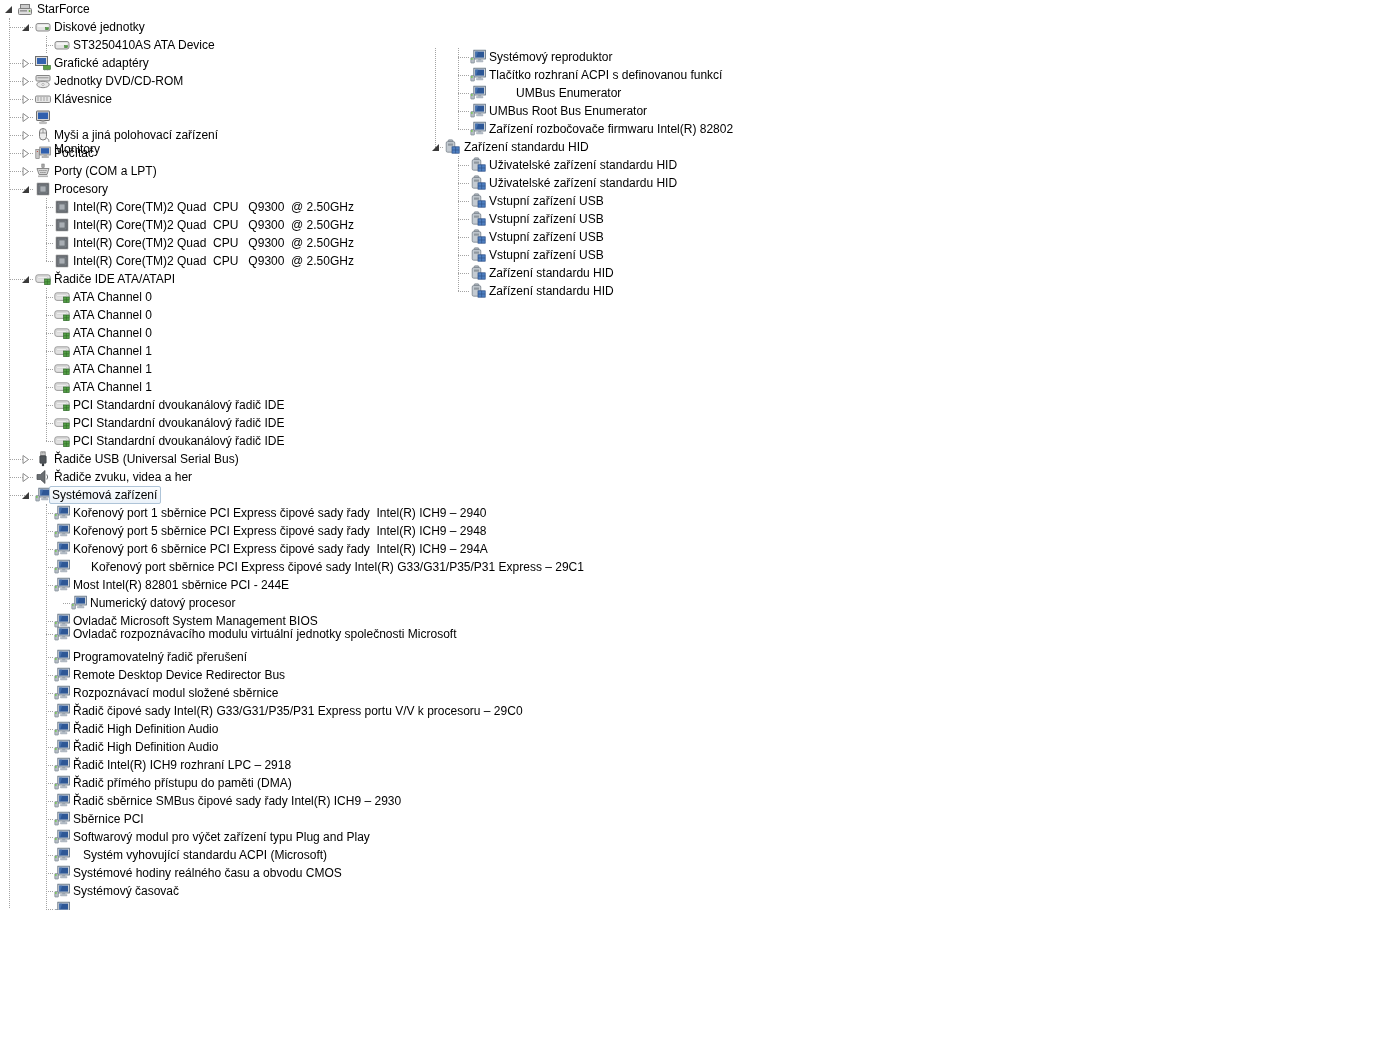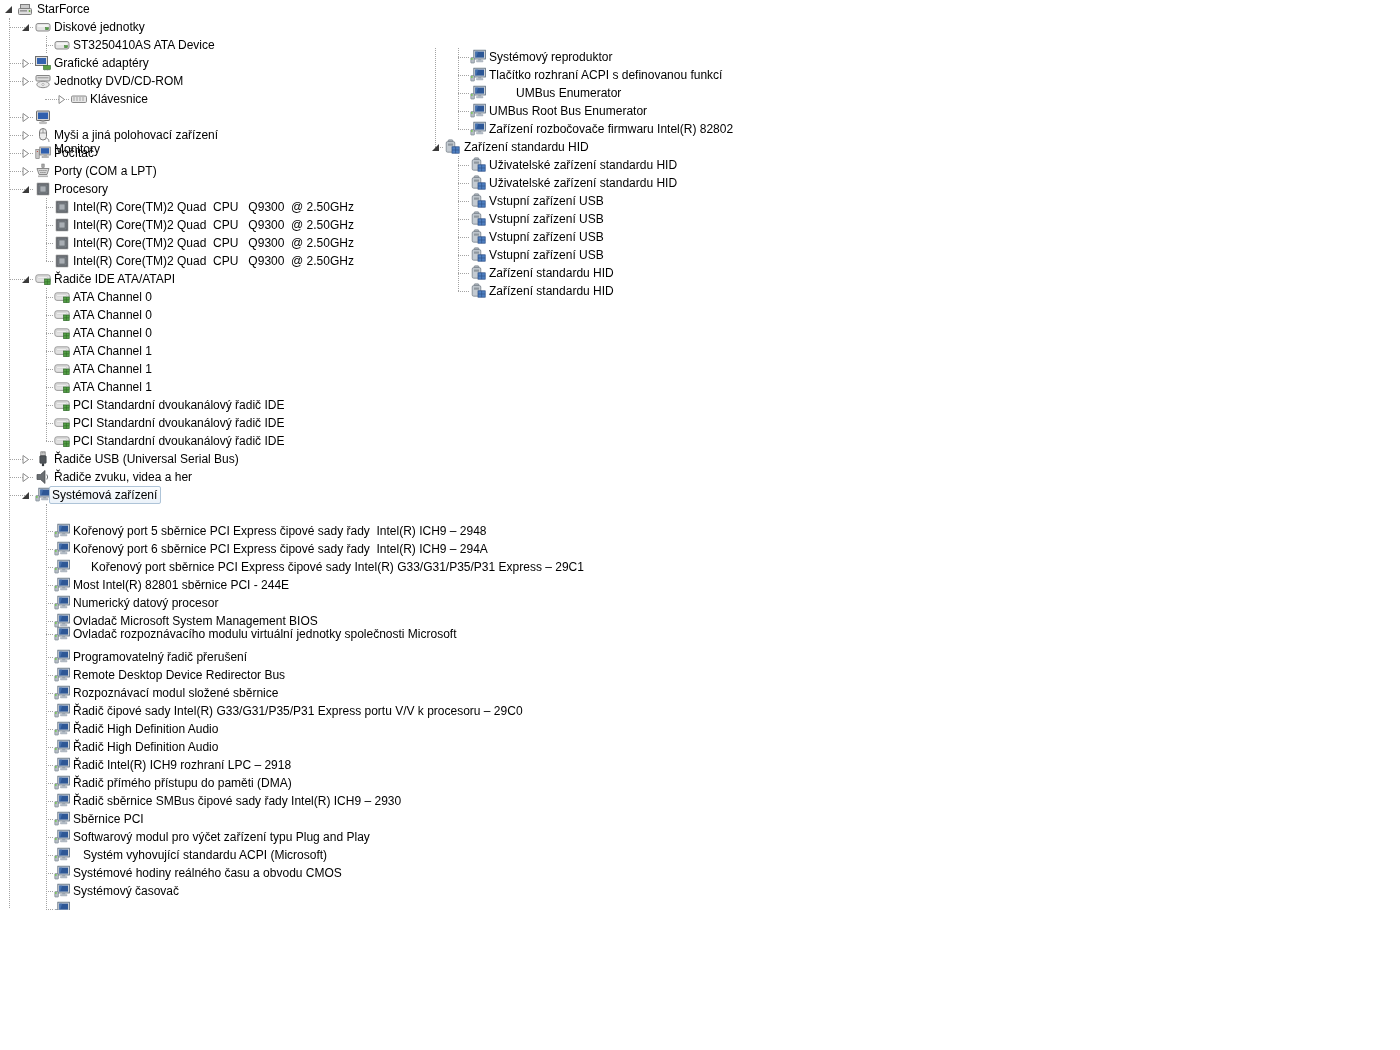--- a/index.html
+++ b/index.html
@@ -160,21 +160,21 @@
       <div class="row" style="top: 72px;">
         <div class="hstub" style="left: 9px; width: 24px;"></div>
         <svg class="twisty" viewBox="0 0 11 11" style="left: 20px;">
           <polygon points="3,1.5 8.5,5.5 3,9.5" fill="#ffffff" stroke="#8a8a8a"></polygon>
         </svg>
         <svg class="icon" viewBox="0 0 16 16" style="left: 35px;">
           <use href="#sym-dvd-drive" xlink:href="#sym-dvd-drive"></use>
         </svg>
         <span class="label" style="left: 52px;">Jednotky DVD/CD-ROM</span>
       </div>
-      <div class="row" style="top: 90px; margin-left: 36px;">
+      <div class="row" style="top: 90px;">
         <div class="hstub" style="left: 9px; width: 24px;"></div>
         <svg class="twisty" viewBox="0 0 11 11" style="left: 20px;">
           <polygon points="3,1.5 8.5,5.5 3,9.5" fill="#ffffff" stroke="#8a8a8a"></polygon>
         </svg>
         <svg class="icon" viewBox="0 0 16 16" style="left: 35px;">
           <use href="#sym-keyboard" xlink:href="#sym-keyboard"></use>
         </svg>
         <span class="label" style="left: 52px;">Klávesnice</span>
       </div>
       <div class="row" style="top: 108px;">
@@ -351,20 +351,27 @@
       <div class="row" style="top: 486px;">
         <div class="hstub" style="left: 9px; width: 24px;"></div>
         <svg class="twisty" viewBox="0 0 11 11" style="left: 20px;">
           <polygon points="9,2 9,9 2,9" fill="#3b3b3b"></polygon>
         </svg>
         <svg class="icon" viewBox="0 0 16 16" style="left: 35px;">
           <use href="#sym-system-device" xlink:href="#sym-system-device"></use>
         </svg>
         <span class="label selected" style="left: 52px;">Systémová zařízení</span>
       </div>
+      <div class="row" style="top: 504px;">
+        <div class="hstub" style="left: 46px; width: 7px;"></div>
+        <svg class="icon" viewBox="0 0 16 16" style="left: 54px;">
+          <use href="#sym-system-device" xlink:href="#sym-system-device"></use>
+        </svg>
+        <span class="label" style="left: 71px;">Kořenový port 1 sběrnice PCI Express čipové sady řady  Intel(R) ICH9 – 2940</span>
+      </div>
       <div class="row" style="top: 522px;">
         <div class="hstub" style="left: 46px; width: 7px;"></div>
         <svg class="icon" viewBox="0 0 16 16" style="left: 54px;">
           <use href="#sym-system-device" xlink:href="#sym-system-device"></use>
         </svg>
         <span class="label" style="left: 71px;">Kořenový port 5 sběrnice PCI Express čipové sady řady  Intel(R) ICH9 – 2948</span>
       </div>
       <div class="row" style="top: 540px;">
         <div class="hstub" style="left: 46px; width: 7px;"></div>
         <svg class="icon" viewBox="0 0 16 16" style="left: 54px;">
@@ -379,21 +386,21 @@
         </svg>
         <span class="label" style="left: 71px; padding-left: 20px;">Kořenový port sběrnice PCI Express čipové sady Intel(R) G33/G31/P35/P31 Express – 29C1</span>
       </div>
       <div class="row" style="top: 576px;">
         <div class="hstub" style="left: 46px; width: 7px;"></div>
         <svg class="icon" viewBox="0 0 16 16" style="left: 54px;">
           <use href="#sym-system-device" xlink:href="#sym-system-device"></use>
         </svg>
         <span class="label" style="left: 71px;">Most Intel(R) 82801 sběrnice PCI - 244E</span>
       </div>
-      <div class="row" style="top: 594px;">
+      <div class="row" style="top: 594px; margin-left: 17px;">
         <div class="hstub" style="left: 46px; width: 7px;"></div>
         <svg class="icon" viewBox="0 0 16 16" style="left: 54px;">
           <use href="#sym-system-device" xlink:href="#sym-system-device"></use>
         </svg>
         <span class="label" style="left: 71px;">Numerický datový procesor</span>
       </div>
       <div class="row" style="top: 612px;">
         <div class="hstub" style="left: 46px; width: 7px;"></div>
         <svg class="icon" viewBox="0 0 16 16" style="left: 54px;">
           <use href="#sym-system-device" xlink:href="#sym-system-device"></use>

